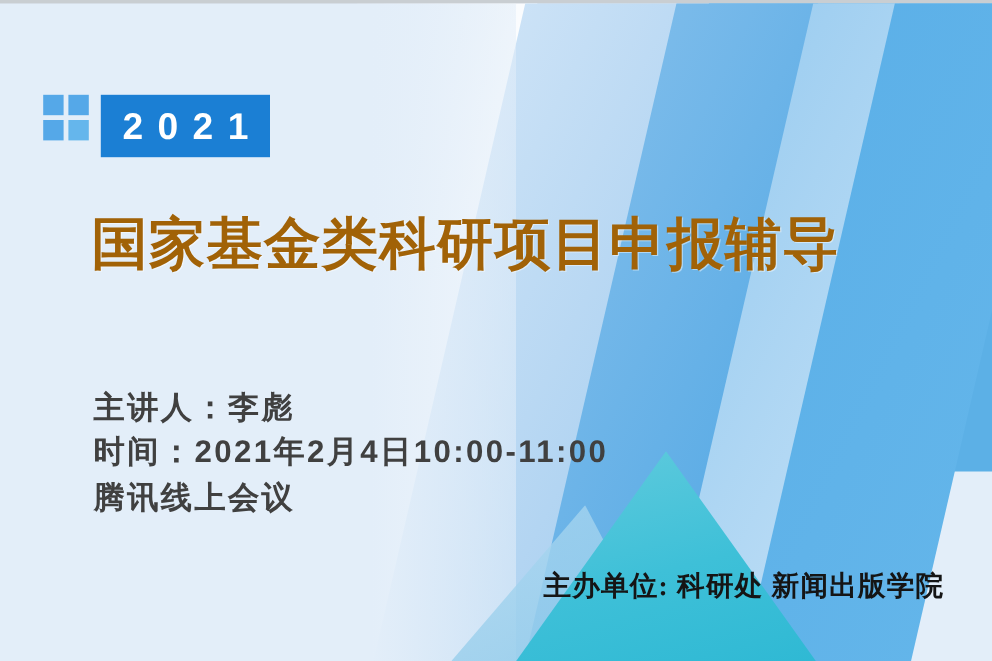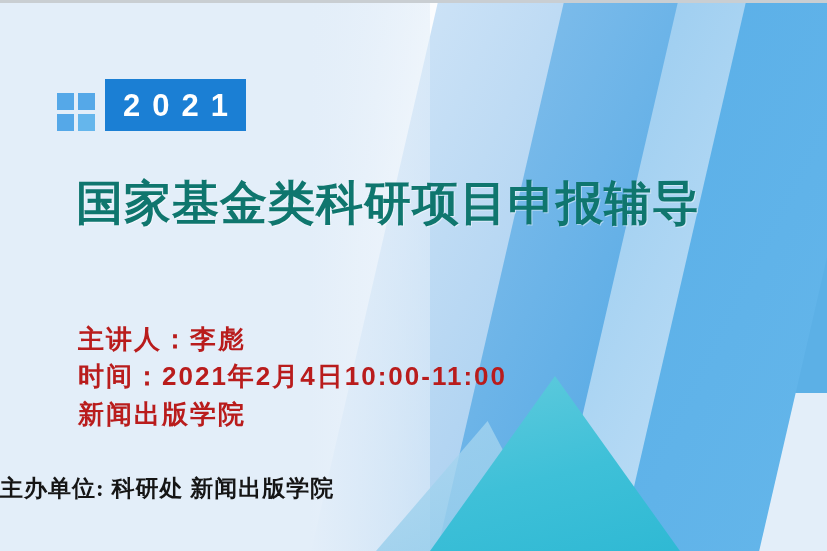--- a/index.html
+++ b/index.html
@@ -95,24 +95,24 @@
   
   #content {
     position: relative;
     z-index: 2;
     height: 100%;
   }
 
   
   .year-row {
     position: absolute;
-    left: 57px;
+    left: 36px;
     top: 76px;
     display: flex;
-    align-items: flex-end;
+    align-items: flex-start;
     gap: 10px;
   }
   .grid-icon {
     display: grid;
     grid-template-columns: 17px 17px;
     grid-template-rows: 17px 17px;
     gap: 4px;
   }
   .grid-icon i {
     display: block;
@@ -132,49 +132,49 @@
     align-items: center;
     box-sizing: content-box;
   }
 
   
   .headline {
     position: absolute;
     left: 76px;
     top: 140px;
     width: 700px;
-    color: #0f766e;
+    color: #a16207;
     font-size: 47px;
     font-weight: 700;
     line-height: 1.23;
     letter-spacing: 1px;
     text-shadow: 1px 1px 0 rgba(255,255,255,0.45);
   }
   .headline .l2 { display: block; }
 
   
   .details {
     position: absolute;
     left: 78px;
     top: 318px;
-    color: #b91c1c;
+    color: #404040;
     font-size: 26px;
     font-weight: 700;
     line-height: 1.44;
     letter-spacing: 2px;
   }
   .details div { white-space: nowrap; }
 
   
   .organizer {
     position: absolute;
     left: 0;
     right: 0;
     top: 470px;
-    text-align: left;
+    text-align: right;
     color: #151515;
     font-family: "Liberation Serif", "DejaVu Serif", serif;
     font-size: 23px;
     font-weight: 700;
     letter-spacing: 1px;
     padding-right: 40px;
   }
 </style>
 </head>
 <body>
@@ -205,19 +205,19 @@
       <span class="year-badge">2021</span>
     </div>
 
     <h1 class="headline">
       <span class="l1">国家基金类科研项目申报辅导</span>
     </h1>
 
     <div class="details">
       <div>主讲人：李彪</div>
       <div>时间：2021年2月4日10:00-11:00</div>
-      <div>新闻出版学院</div>
+      <div>腾讯线上会议</div>
     </div>
 
     <div class="organizer">主办单位: 科研处 新闻出版学院</div>
 
   </div>
 </div>
 
 </body></html>

